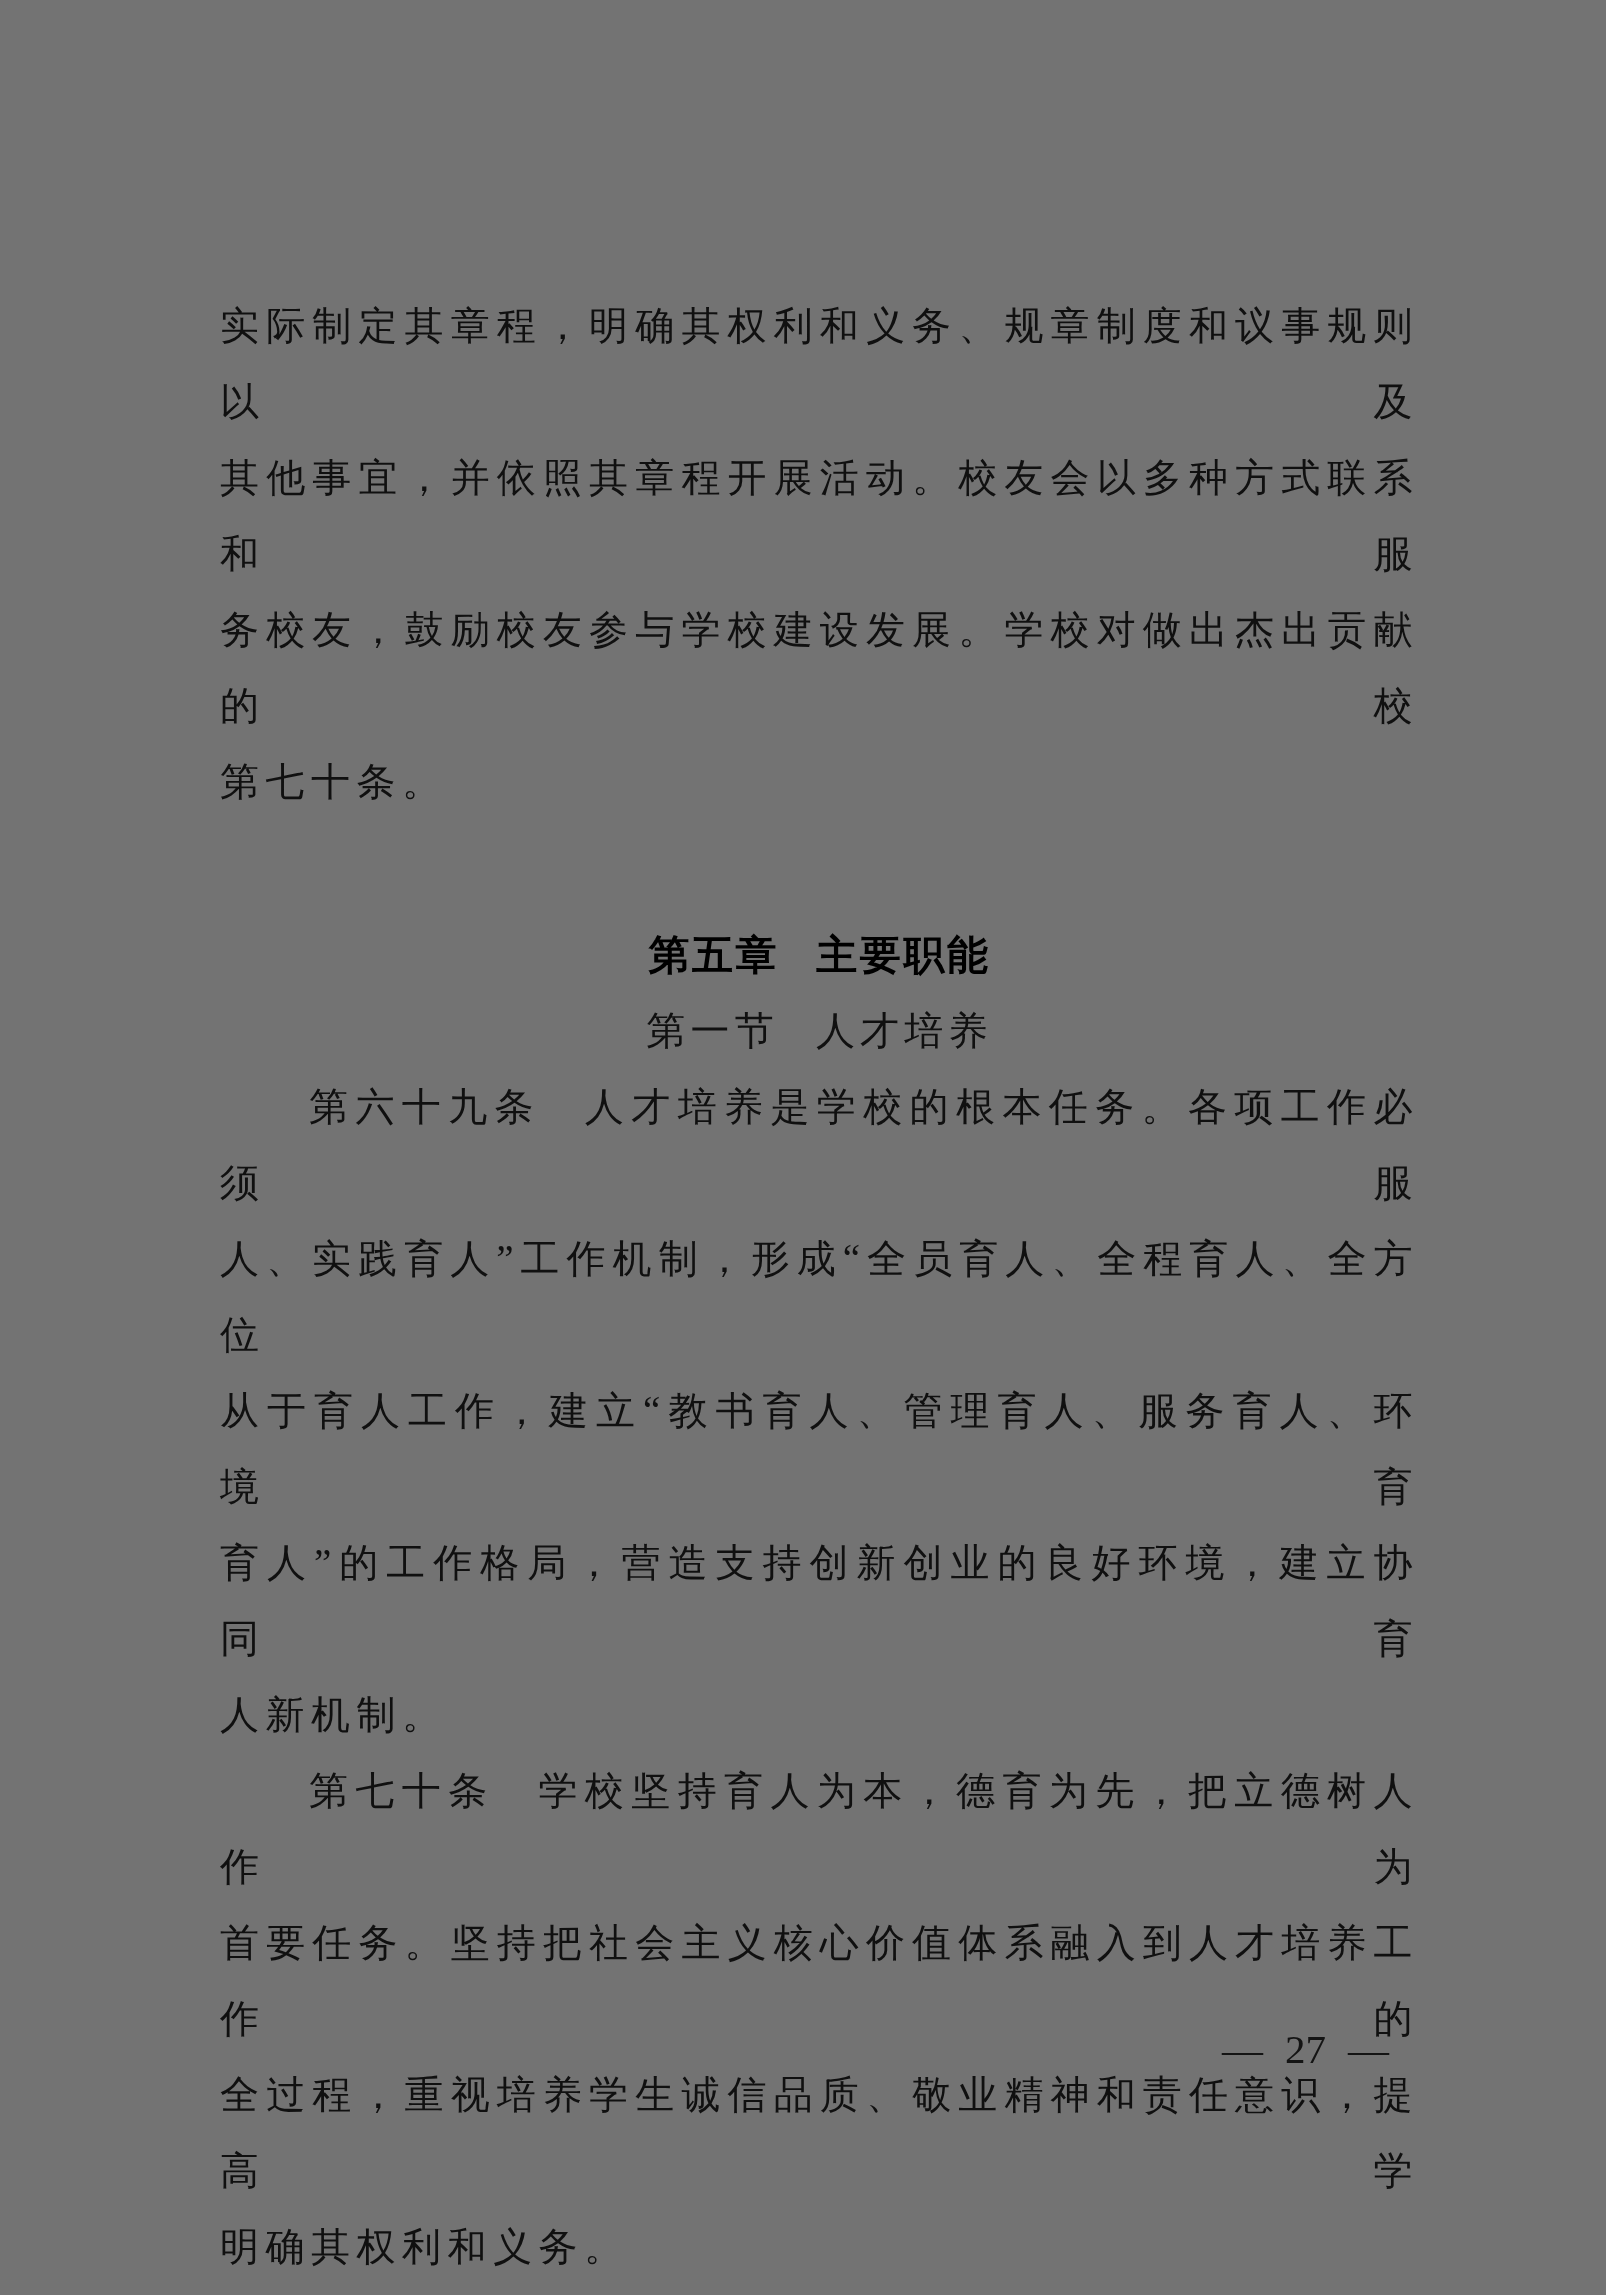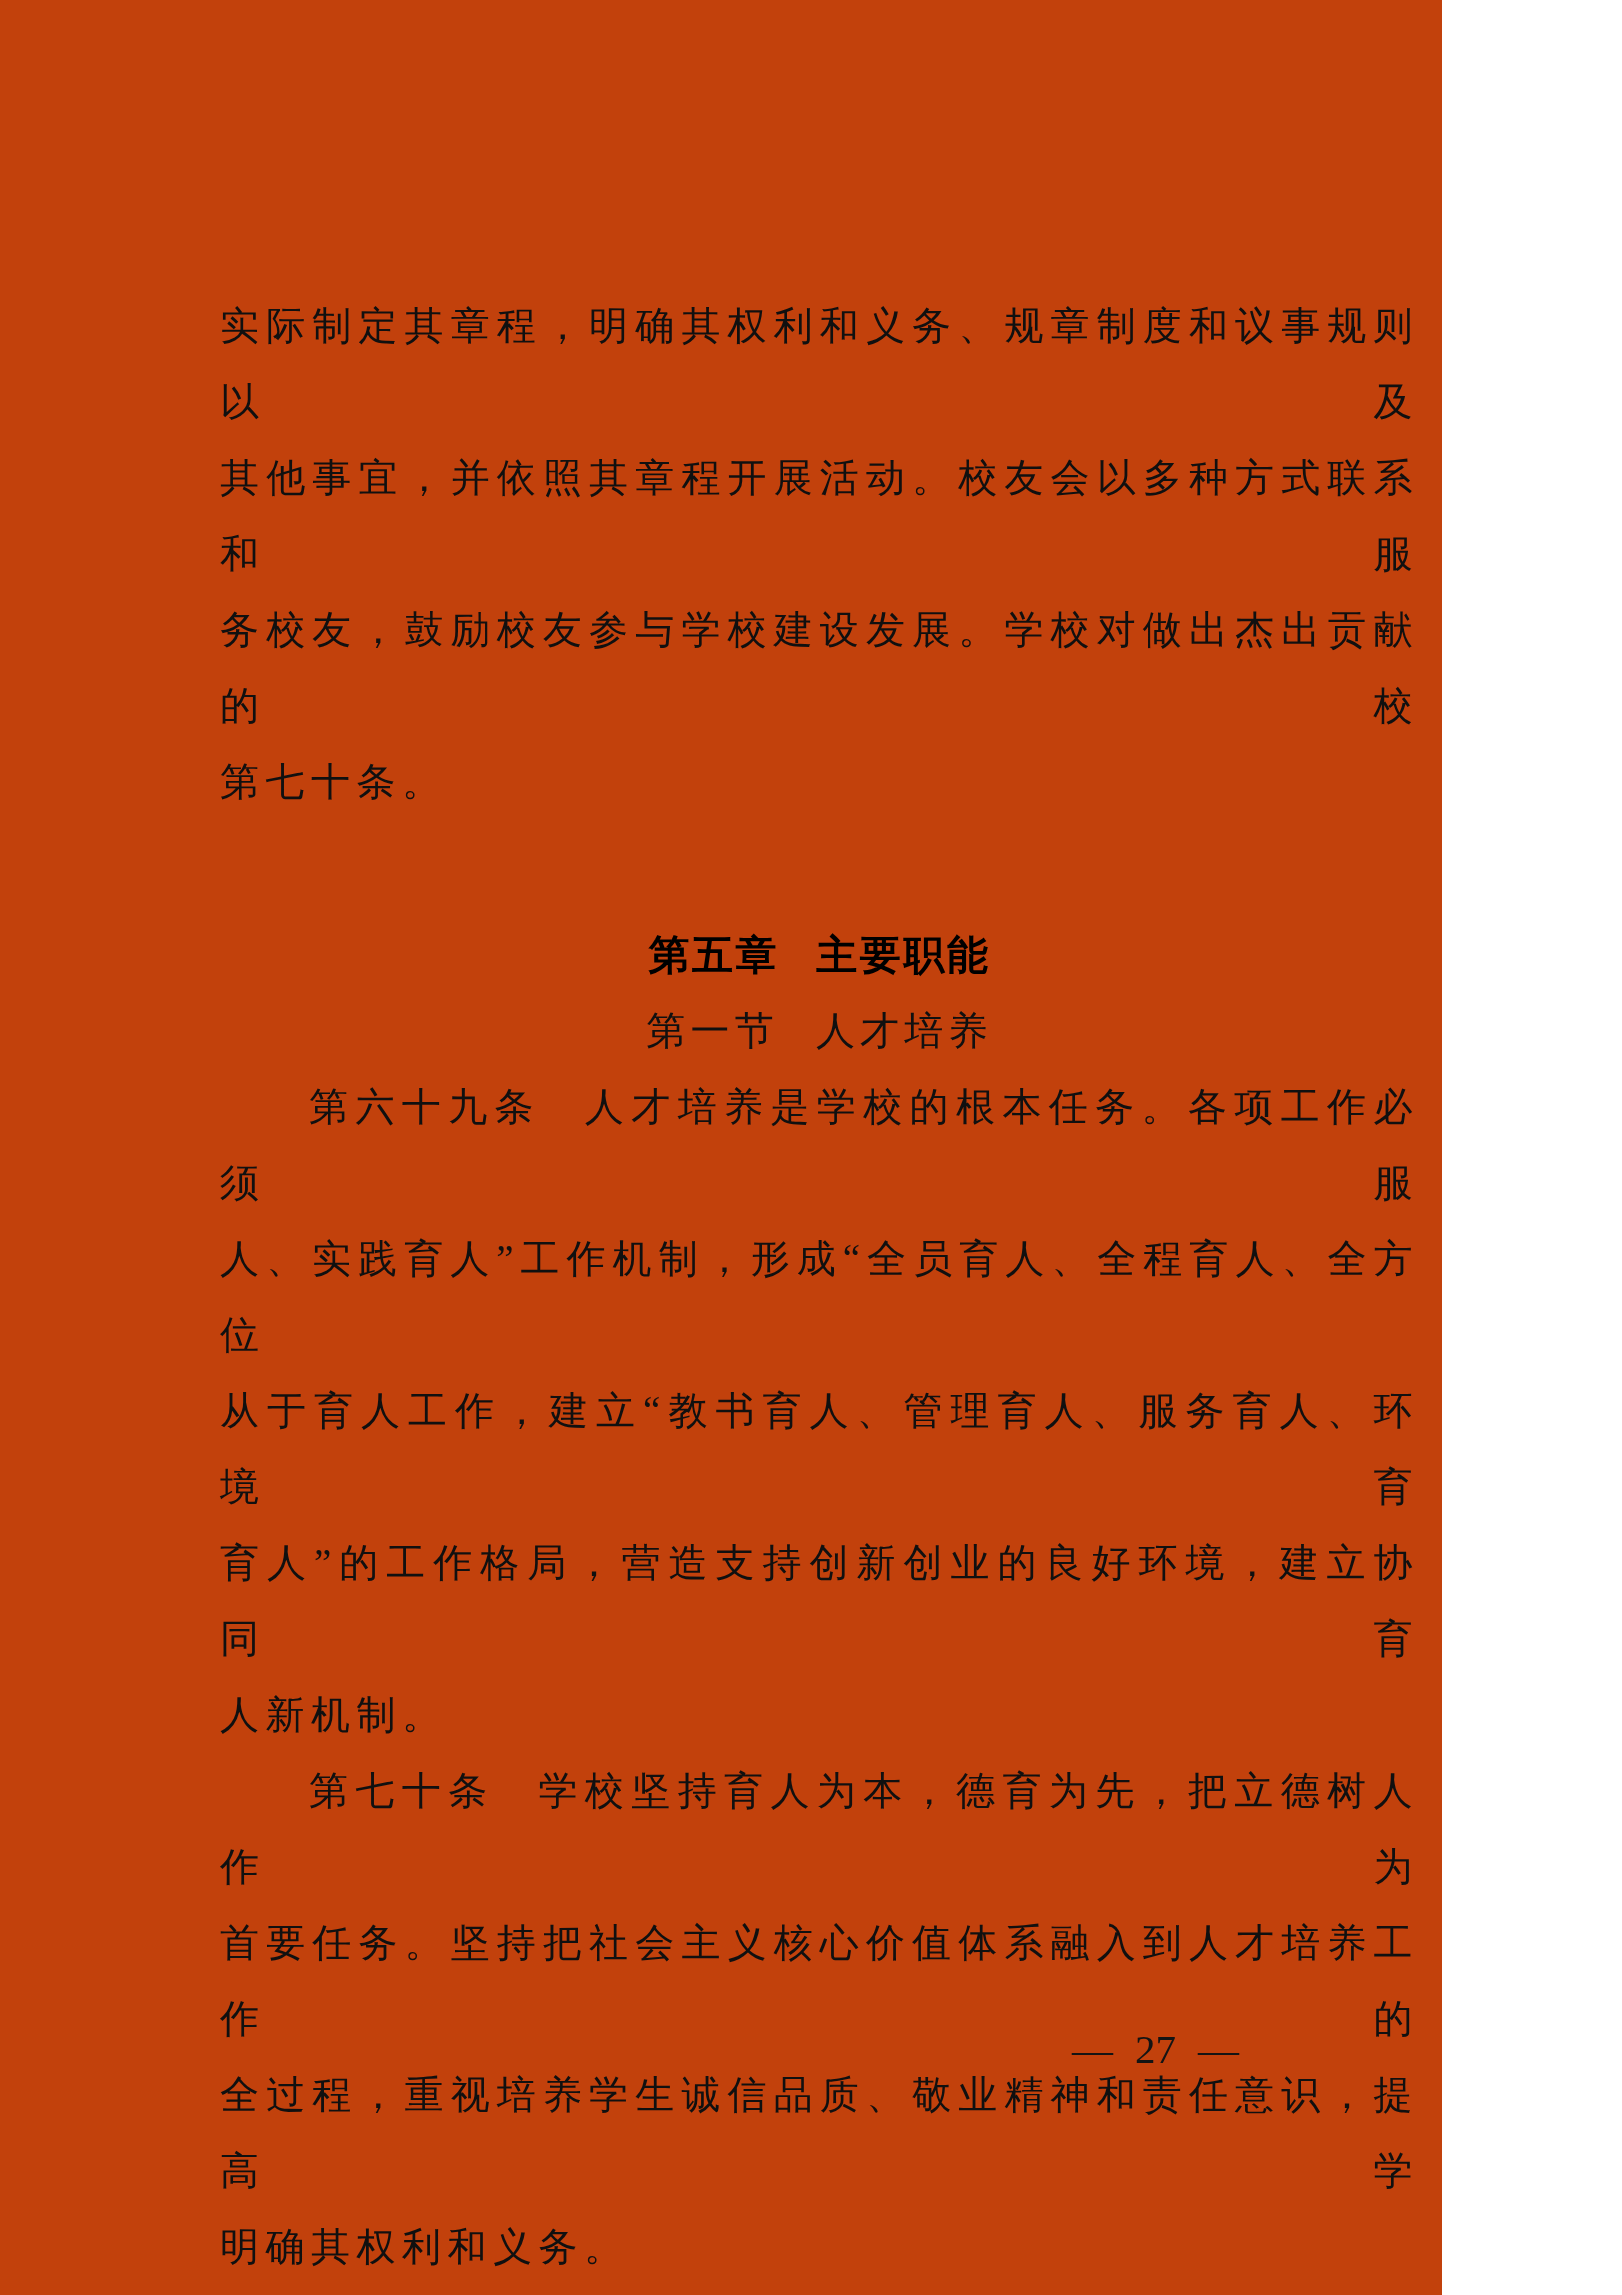--- a/index.html
+++ b/index.html
@@ -2,23 +2,23 @@
 <html style="font-size:10.5px"><head>
 <meta charset="utf-8">
 <style>
   html, body {
     margin: 0;
     padding: 0;
     background: #ffffff;
   }
   .page {
     position: relative;
-    width: 1442px;
+    width: 1606px;
     height: 2295px;
-    background: #c2410c;
+    background: #737373;
     color: #111111;
     overflow: hidden;
   }
   .text-block {
     position: absolute;
     left: 220px;
     top: 288px;
     width: 1199px;
     font-family: "Liberation Serif", "DejaVu Serif", serif;
     font-size: 39px;
@@ -62,21 +62,21 @@
     letter-spacing: 5.2px;
     color: #101010;
   }
   .heading-gap {
     display: inline-block;
     width: 37px;
   }
   .page-footer {
     position: absolute;
     top: 2026px;
-    right: 203px;
+    right: 217px;
     font-family: "Liberation Serif", "DejaVu Serif", serif;
     font-size: 41px;
     line-height: 46px;
     color: #141414;
     white-space: nowrap;
   }
   .page-footer .num {
     margin: 0 22px;
   }
 </style>

